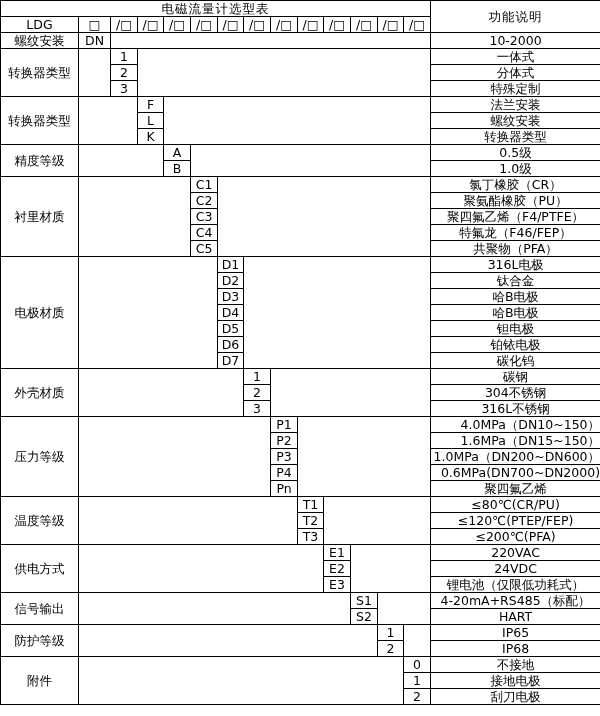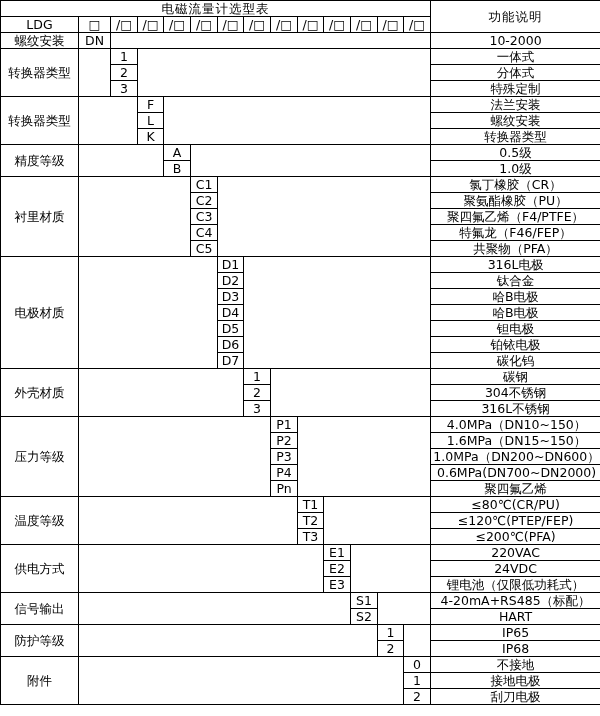--- a/index.html
+++ b/index.html
@@ -23,21 +23,21 @@
   tr.r-ldg   { height:19px;padding-left:30px; }
   table.selector tr { height:16px; }
   td.title-cell { font-size:13.5px; letter-spacing:1px; }
   td.desc-head  { font-size:13.5px; letter-spacing:1px; }
   td.cat  { font-size:13px; }
   td.ldg  { text-align:left; padding-left:10px; font-size:13px; }
   td.dncode { text-align:left; padding-left:2px; }
   td.code { font-size:12px; }
   td.slot { font-size:12px; }
   td.desc { font-size:12.5px; }
-  td.desc.left { text-align:center; padding-left:2px; }
+  td.desc.left { text-align:right; padding-left:2px; }
   td.fill { border:1px solid #000; }
 </style>
 </head>
 <body>
 
 <div class="sheet">
 <table class="selector">
 <colgroup>
   <col style="width:78px">
         <col style="width:32px">

